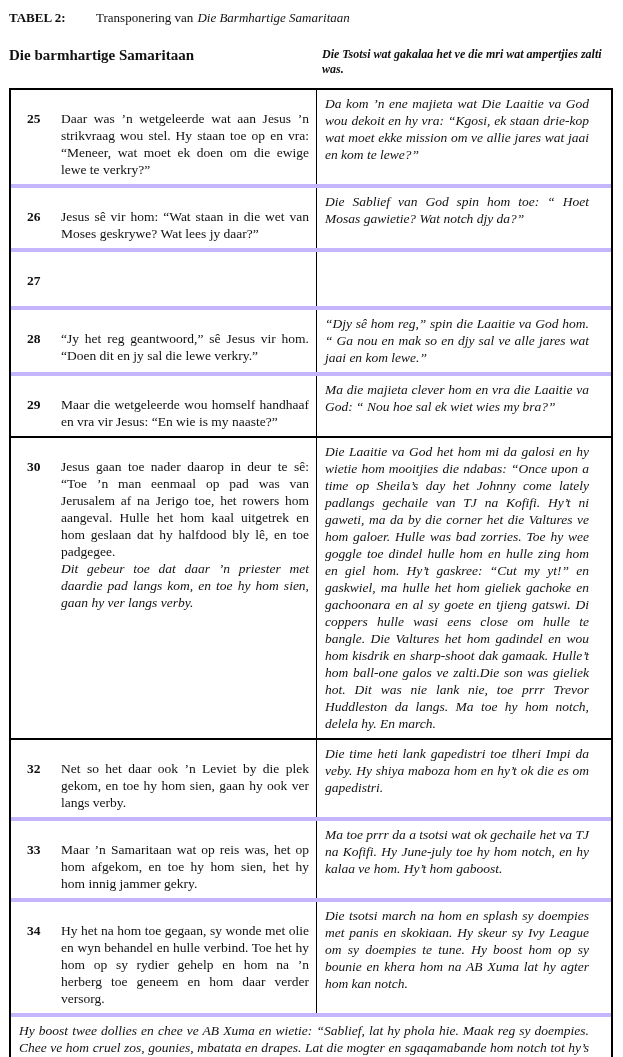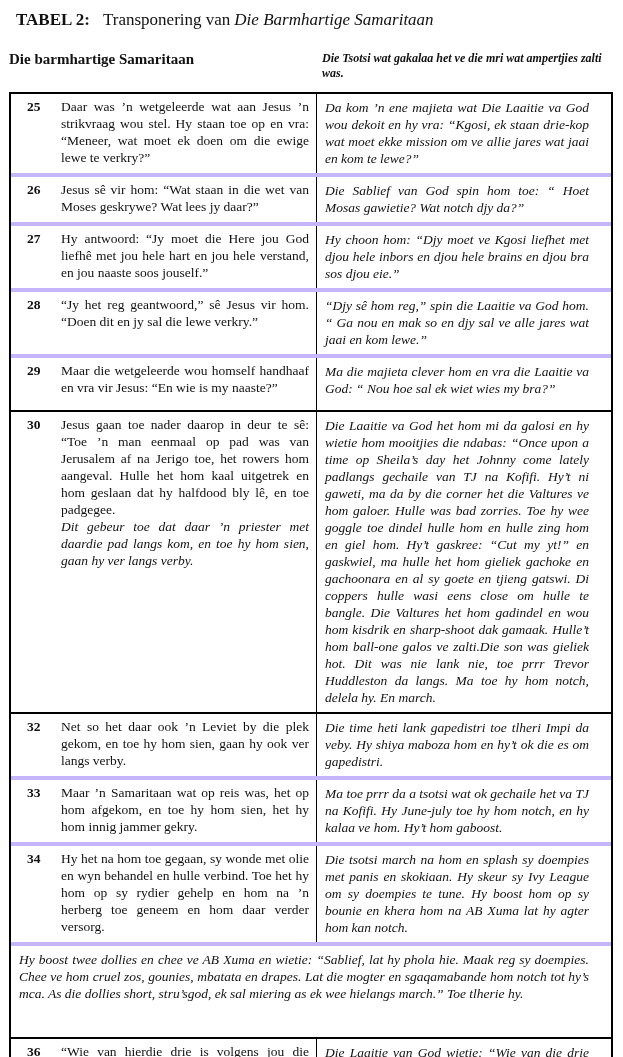--- a/index.html
+++ b/index.html
@@ -6,38 +6,38 @@
   html, body { background: #ffffff; }
   body {
     width: 623px;
     height: 1057px;
     font-family: "Liberation Serif", serif;
     color: #111111;
     padding: 10px 9px 0 9px;
     overflow: hidden;
   }
   
-  .caption { font-size: 17px; margin-left: 7px; white-space: nowrap; }
+  .caption { font-size: 13px; margin-left: 0px; white-space: nowrap; }
   .cap-label { font-weight: bold; display: inline-block; width: 87px; }
   .cap-text .it { font-style: italic; margin-left: 4px; }
   
   .colheads { display: flex; margin-top: 21px; margin-bottom: 11px; }
   .colhead-l { width: 313px; font-weight: bold; font-size: 15px; flex-shrink: 0; }
   .colhead-r { width: 286px; font-weight: bold; font-style: italic; font-size: 12px; line-height: 1.25; }
   
   .ttable { border: 2px solid #000; width: 604px; }
   .tblock { border-top: 2px solid #000; }
   .tblock:first-child { border-top: none; }
   .trow { display: flex; border-top: 4px solid #c4b5fd; }
   .tblock .trow:first-child { border-top: none; }
   .cell-l {
     width: 306px; flex-shrink: 0;
     display: flex;
     border-right: 1px solid #000;
-    padding: 4px 7px 6px 0;
+    padding: 20px 7px 6px 0;
   }
   .num {
     width: 50px; flex-shrink: 0;
     padding-left: 16px;
     font-weight: bold;
     font-size: 13.5px;
     line-height: 1.26;
   }
   .ltext {
     flex: 1;
@@ -80,23 +80,21 @@
     <div class="trow" style="min-height:49px">
       <div class="cell-l">
         <div class="num">26</div>
         <div class="ltext">Jesus sê vir hom: “Wat staan in die wet van Moses geskrywe? Wat lees jy daar?”</div>
       </div>
       <div class="cell-r">Die Sablief van God spin hom toe: “ Hoet Mosas gawietie? Wat notch djy da?”</div>
     </div>
     <div class="trow" style="min-height:58px">
       <div class="cell-l">
         <div class="num">27</div>
-        <div class="ltext">Hy antwoord: “Jy moet die Here jou God liefhê met jou hele hart en jou hele verstand, en jou naaste soos jouself.”</div>
       </div>
-      <div class="cell-r">Hy choon hom: “Djy moet ve Kgosi liefhet met djou hele inbors en djou hele brains en djou bra sos djou eie.”</div>
     </div>
     <div class="trow" style="min-height:62px">
       <div class="cell-l">
         <div class="num">28</div>
         <div class="ltext">“Jy het reg geantwoord,” sê Jesus vir hom. “Doen dit en jy sal die lewe verkry.”</div>
       </div>
       <div class="cell-r">“Djy sê hom reg,” spin die Laaitie va God hom. “ Ga nou en mak so en djy sal ve alle jares wat jaai en kom lewe.”</div>
     </div>
     <div class="trow" style="min-height:56px">
       <div class="cell-l">

